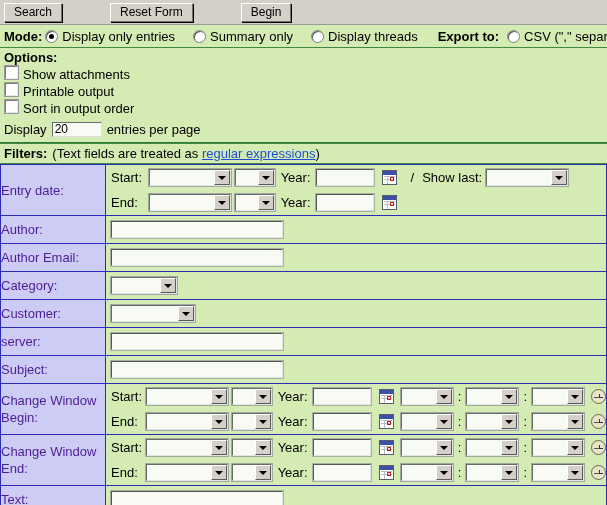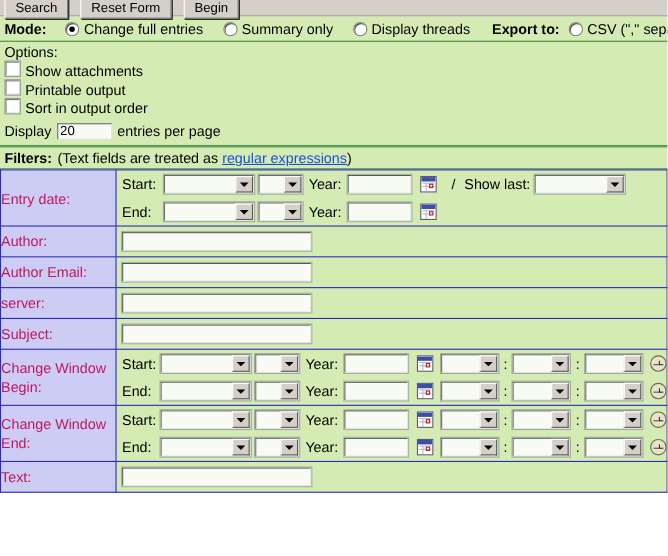--- a/index.html
+++ b/index.html
@@ -14,27 +14,28 @@
   #page {
     position: relative;
     width: 607px;
     height: 505px;
     overflow: hidden;
     background: #ffffff;
   }
 
   
   .toolbar {
-    height: 15px;
+    height: 25px;
     background: #d4d0c8;
     border-bottom: 1px solid #9a9a9a;
     display: flex;
     align-items: center;
     padding-left: 4px;
     box-sizing: border-box;
+    gap: 37px;
   }
   .winbtn {
     font-family: "Liberation Sans", sans-serif;
     font-size: 12px;
     color: #000;
     background: #d4d0c8;
     border-top: 1px solid #ffffff;
     border-left: 1px solid #ffffff;
     border-right: 1px solid #707070;
     border-bottom: 1px solid #707070;
@@ -52,21 +53,21 @@
   }
   .moderow {
     display: flex;
     align-items: center;
     height: 22px;
     padding-left: 4px;
     border-bottom: 1px solid #3f8a3f;
     white-space: nowrap;
     overflow: hidden;
   }
-  .mode-label { font-weight: bold; margin-right: 17px; }
+  .mode-label { font-weight: bold; margin-right: 3px; }
   .radio-wrap { display: flex; align-items: center; margin-right: 18px; white-space: nowrap;}
   .radio {
     width: 11px; height: 11px;
     border-radius: 50%;
     border: 1px solid #808080;
     background: #ffffff;
     box-shadow: inset 1px 1px 0 #5a5a5a;
     margin-right: 4px;
     position: relative;
     flex: none;
@@ -77,21 +78,21 @@
     left: 3px; top: 3px;
     width: 5px; height: 5px;
     border-radius: 50%;
     background: #000;
   }
   .export-label { font-weight: bold; margin-right: 8px; margin-left: 2px;}
 
   .options {
     padding: 2px 0 3px 4px;
   }
-  .options .hdr { font-weight: normal; line-height: 16px; }
+  .options .hdr { font-weight: bold; line-height: 16px; }
   .optline { display: flex; align-items: flex-start; line-height: 17px; height: 17px; }
   .checkbox {
     width: 11px; height: 11px;
     background: #ffffff;
     border-top: 1px solid #7a7a7a;
     border-left: 1px solid #7a7a7a;
     border-right: 1px solid #e8e8e8;
     border-bottom: 1px solid #e8e8e8;
     outline: 1px solid #9a9a9a;
     margin: 0 5px 0 1px;
@@ -132,21 +133,21 @@
   }
   table.ftable td {
     border: 1px solid #2b2bb5;
     padding: 0;
     vertical-align: middle;
     font-size: 13px;
   }
   td.lab {
     width: 104px;
     background: #ccccf5;
-    color: #be185d;
+    color: #4c1d95;
     padding: 3px 0 3px 5px;
     line-height: 17px;
   }
   td.val {
     background: #d4ecb4;
     border-left: 1px solid #2b2bb5;
     border-top: 1px solid #2f7a2f;
     border-bottom: 1px solid #2f7a2f;
     border-right: none;
     padding: 0;
@@ -263,21 +264,21 @@
     <button class="winbtn">Reset Form</button>
     <button class="winbtn">Begin</button>
   </div>
 
   <div class="panel">
     <div class="moderow">
       <span class="mode-label">Mode:</span>
 
       <label class="radio-wrap">
         <span class="radio on"></span>
-        <span>Change full entries</span>
+        <span>Display only entries</span>
       </label>
 
       <label class="radio-wrap">
         <span class="radio"></span>
         <span>Summary only</span>
       </label>
 
       <label class="radio-wrap">
         <span class="radio"></span>
         <span>Display threads</span>
@@ -386,21 +387,41 @@
 
     <tr>
       <td class="lab">Author Email:</td>
       <td class="val">
         <div class="inrow">
               <input class="txt txt-wide" type="text" value="" style="">
             </div>
       </td>
     </tr>
 
-
+    <tr>
+      <td class="lab">Category:</td>
+      <td class="val">
+        <div class="inrow">
+              <span class="sel sel-cat">
+                <span class="arrowbtn"></span>
+              </span>
+            </div>
+      </td>
+    </tr>
+
+    <tr>
+      <td class="lab">Customer:</td>
+      <td class="val">
+        <div class="inrow">
+              <span class="sel sel-cust">
+                <span class="arrowbtn"></span>
+              </span>
+            </div>
+      </td>
+    </tr>
 
     <tr>
       <td class="lab">server:</td>
       <td class="val">
         <div class="inrow">
               <input class="txt txt-wide" type="text" value="" style="">
             </div>
       </td>
     </tr>
 

